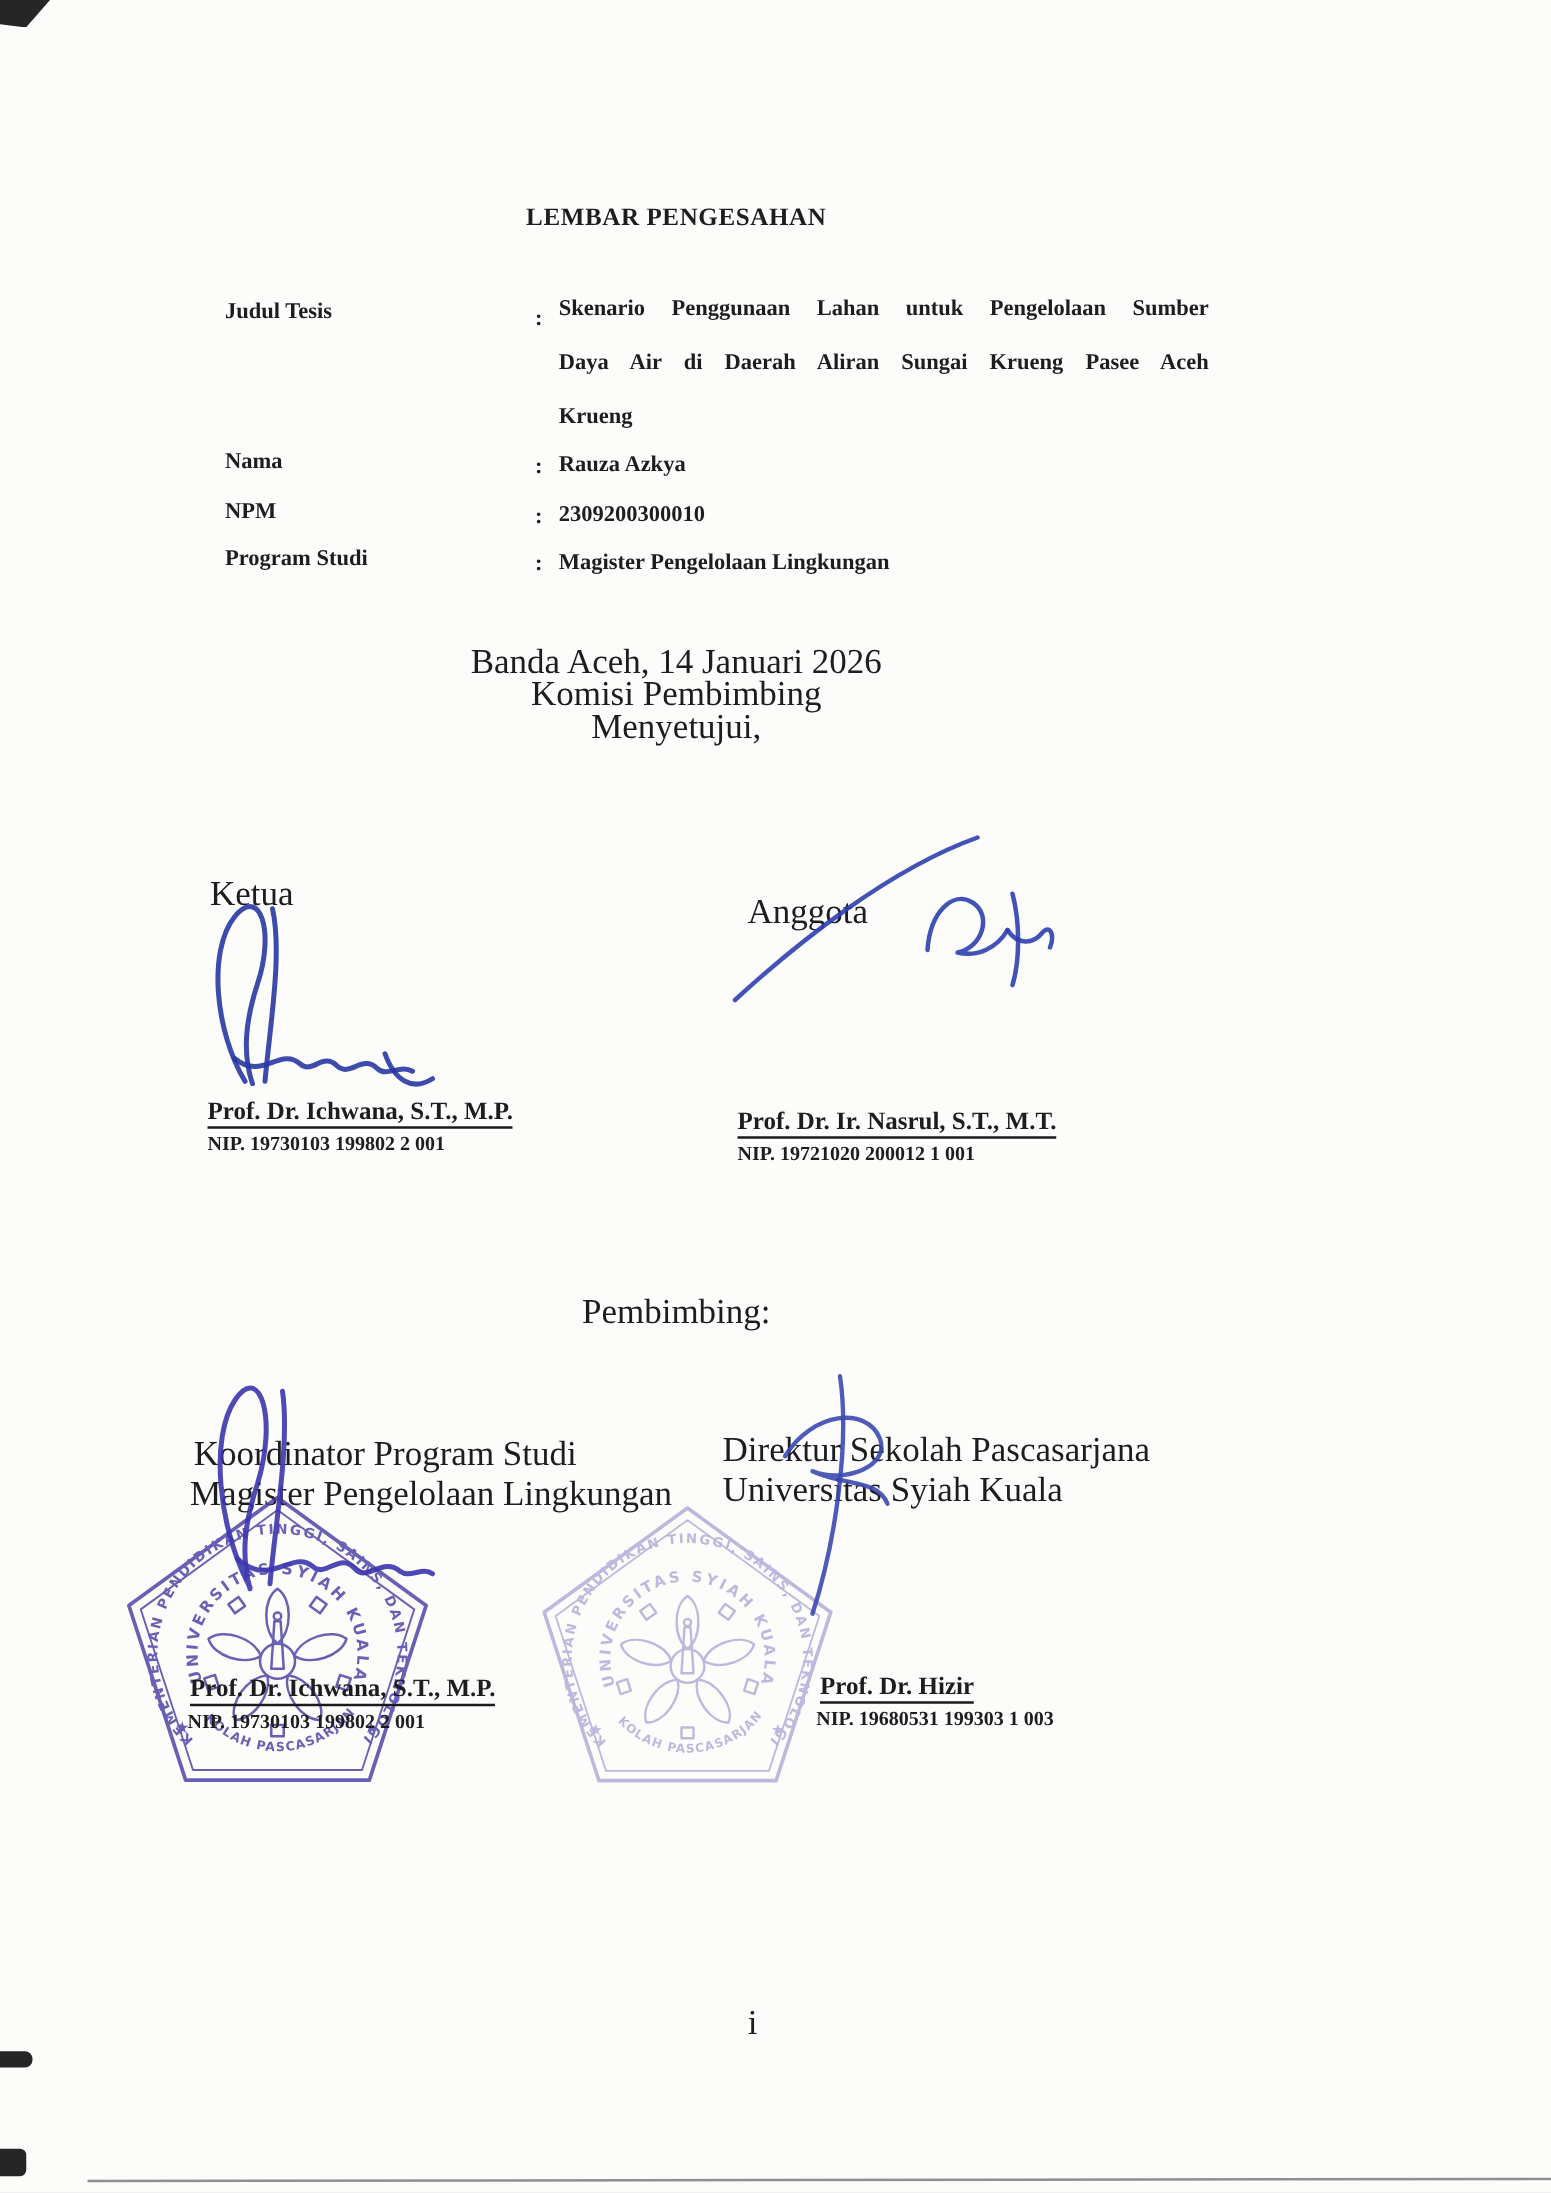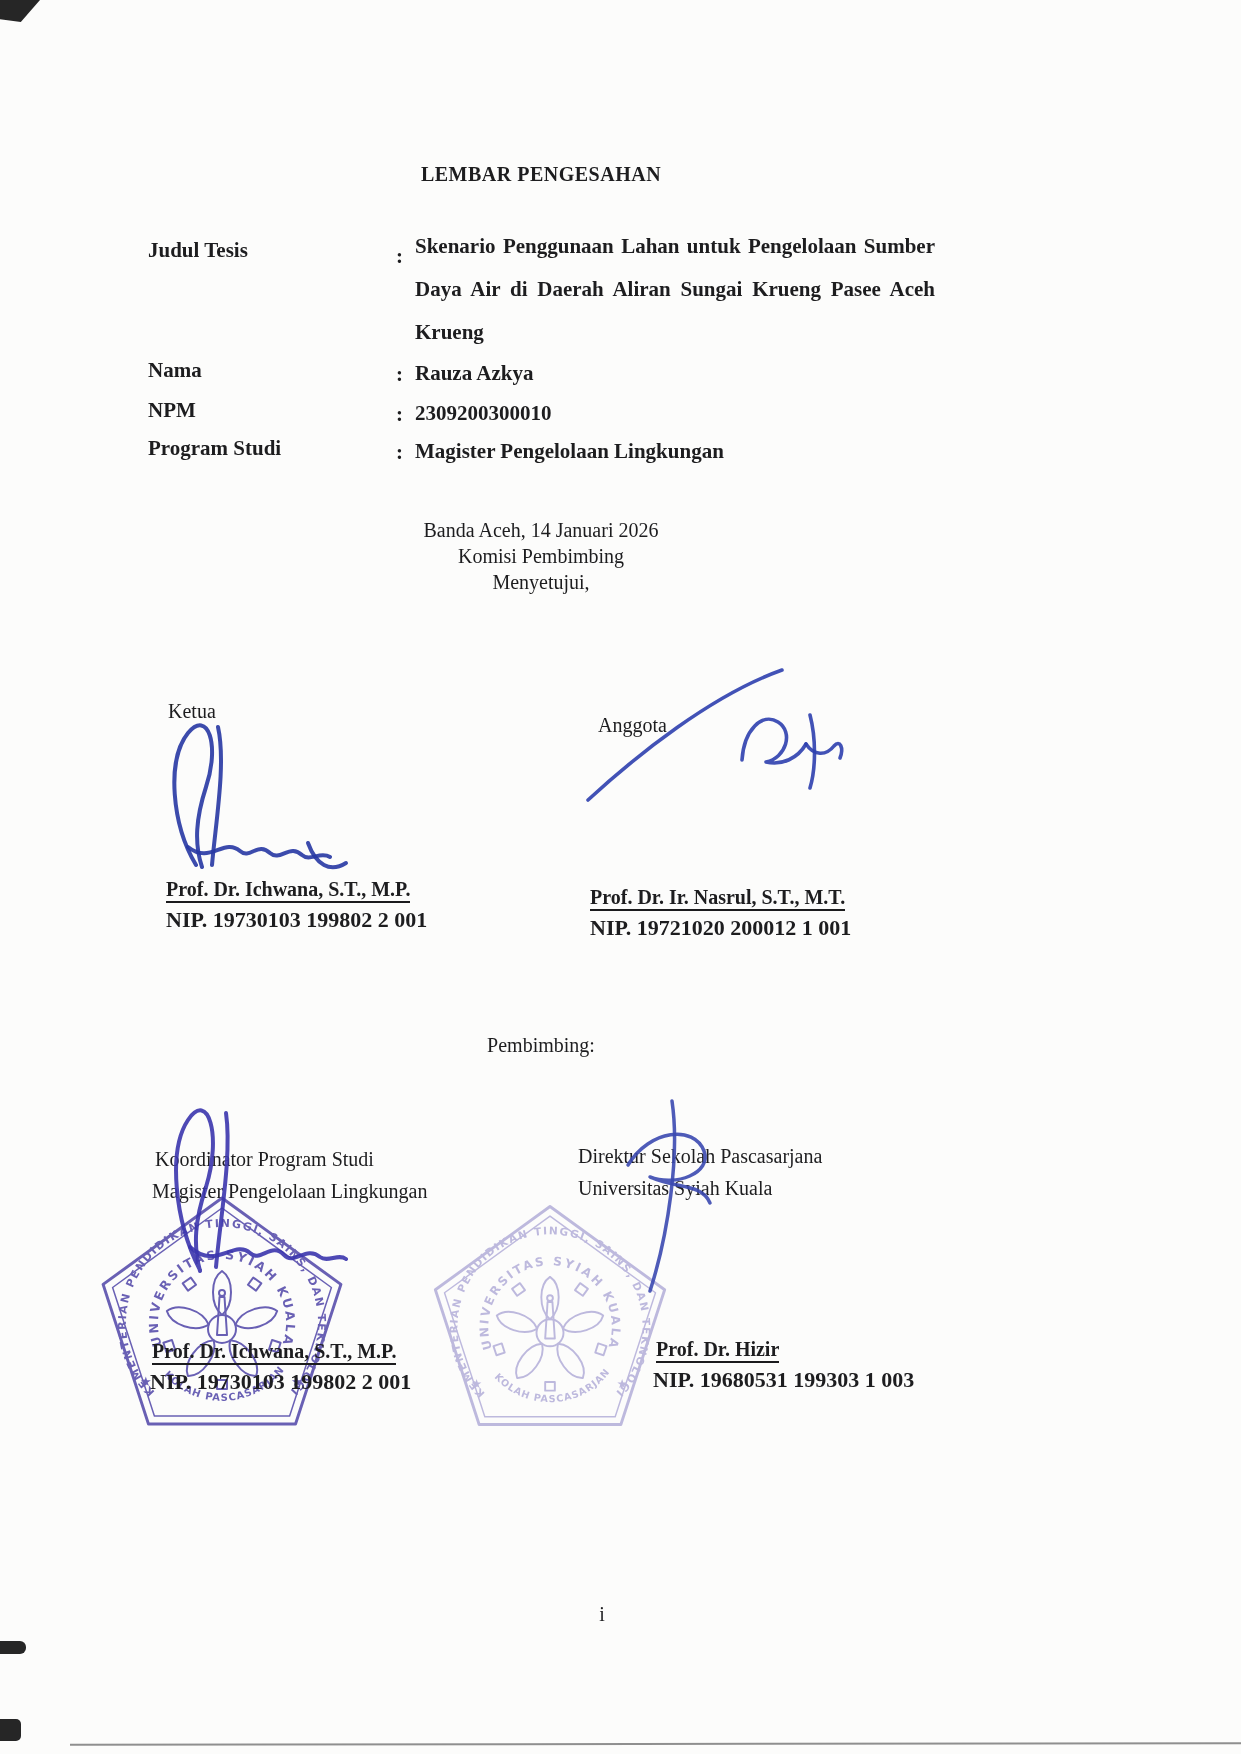--- a/index.html
+++ b/index.html
@@ -1,25 +1,25 @@
 <!DOCTYPE html>
 <html><head>
 <meta charset="utf-8">
 <style>
   html,body{margin:0;padding:0;background:#e8e8e8;}
   .page{position:relative;width:1241px;height:1754px;background:#fcfcfb;
         font-family:"Liberation Serif",serif;color:#1d1d1f;overflow:hidden;margin:0 auto;}
   .abs{position:absolute;}
   .b{font-weight:bold;}
   .t23{font-size:20px;letter-spacing:.5px;}
-  .t21{font-size:21px;}
-  .t20{font-size:20px;}
+  .t21{font-size:18px;margin-left:32px;}
+  .t20{font-size:28px;}
   .name{font-size:20px;font-weight:bold;white-space:nowrap;}
   .name .ul{border-bottom:2.2px solid #1b1b1d;padding-bottom:1px;}
-  .nip{font-size:22px;font-weight:bold;white-space:nowrap;}
+  .nip{font-size:16px;font-weight:bold;white-space:nowrap;}
   .ctr{text-align:center;}
   .vline{line-height:43px;white-space:nowrap;}
   .just{text-align:justify;text-align-last:justify;width:520px;white-space:normal;}
   .centerblock div{line-height:26px;}
   .artifact{background:#262626;}
   .sig{position:absolute;pointer-events:none;}
   .sig path{fill:none;stroke-linecap:round;stroke-linejoin:round;}
   .stamp{position:absolute;pointer-events:none;}
   .stamp text{font-family:"DejaVu Sans",sans-serif;font-weight:bold;}
   .stamp path,.stamp circle,.stamp rect{fill:none;stroke-linejoin:round;}

